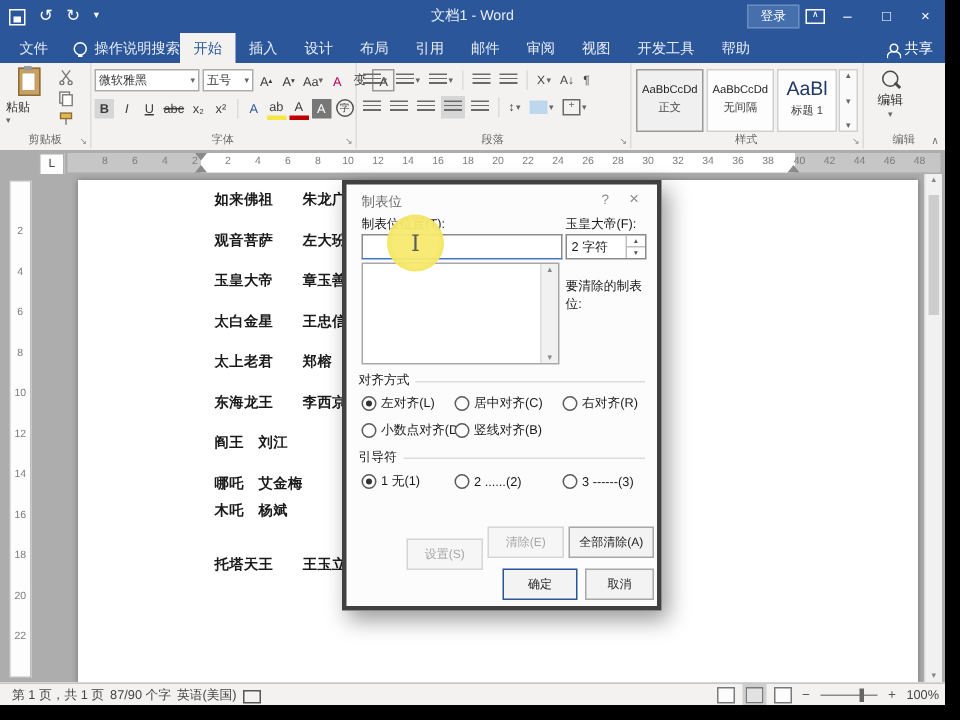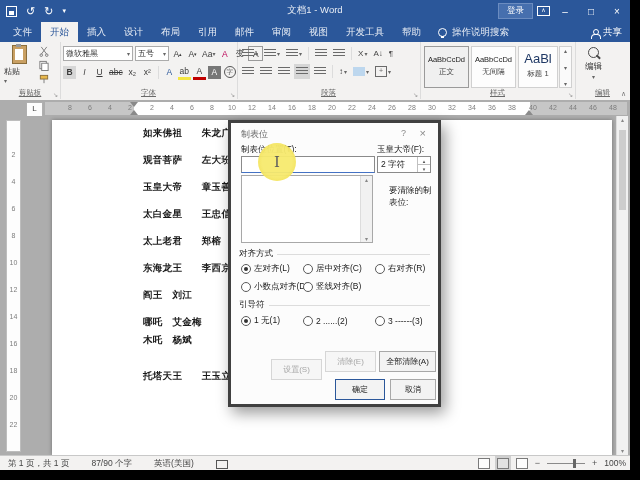--- a/index.html
+++ b/index.html
@@ -24,21 +24,21 @@
   #tellme{display:flex;align-items:center;gap:5px;color:#e8edf5;font-size:9.5px;padding-left:8px;}
   .bulb{width:7px;height:7px;border:1px solid #fff;border-radius:50%;position:relative;}
   .bulb::after{content:"";position:absolute;left:2px;top:7px;width:3px;height:2px;background:#fff;}
   #share{position:absolute;right:8px;top:26px;display:flex;align-items:center;gap:4px;color:#fff;font-size:9.5px;}
   .person{width:8px;height:8px;position:relative;}
   .person::before{content:"";position:absolute;left:2px;top:0;width:4px;height:4px;border:1px solid #fff;border-radius:50%;}
   .person::after{content:"";position:absolute;left:0;top:5px;width:8px;height:4px;border:1px solid #fff;border-bottom:none;border-radius:4px 4px 0 0;}
   
   #ribbon{position:absolute;left:0;top:42px;width:630px;height:58px;background:#f3f2f1;border-bottom:1px solid #d2d2d2;font-size:8px;color:#444;}
   .rgroup{position:absolute;top:0;height:57px;border-right:1px solid #dcdcdc;}
-  .glabel{position:absolute;bottom:1px;left:0;width:100%;text-align:center;font-size:7.5px;color:#6a6a6a;text-decoration:underline;}
+  .glabel{position:absolute;bottom:1px;left:0;width:100%;text-align:center;font-size:7.5px;color:#6a6a6a;}
   .launcher{position:absolute;bottom:1px;right:2px;font-size:6px;color:#8a8a8a;}
   #g-clip{left:0;width:60px;}
   #paste-btn{position:absolute;left:4px;top:3px;width:30px;height:42px;text-align:left;}
   .clipico{margin:0 auto;width:13px;height:17px;background:#c9a063;border:1px solid #8a6d3b;position:relative;}
   .clipico::before{content:"";position:absolute;left:3px;top:-2px;width:5px;height:3px;background:#9a9a9a;}
   .clipico::after{content:"";position:absolute;left:2px;top:3px;width:8px;height:11px;background:#fff;}
   .pastelab{font-size:8px;color:#333;margin-top:2px;}
   .smcol{position:absolute;left:38px;top:4px;display:flex;flex-direction:column;gap:3px;}
   .smico{width:12px;height:11px;}
   #g-font{left:60px;width:177px;}
@@ -91,21 +91,21 @@
   #vruler{position:absolute;left:6px;top:4px;width:13px;height:330px;background:#fdfdfd;border:1px solid #bdbdbd;}
   .vnum{position:absolute;left:0;width:13px;text-align:center;font-size:7px;color:#7d7d7d;}
   #page{position:absolute;left:52px;top:4px;width:560px;height:335px;background:#fff;box-shadow:0 0 4px rgba(0,0,0,.35);}
   .doc-line{position:absolute;left:91px;font-size:9.5px;font-weight:600;color:#1a1a1a;white-space:pre;letter-spacing:.3px;}
   #vscroll{position:absolute;right:2px;top:0;width:11px;height:339px;background:#f1f1f1;border-left:1px solid #dcdcdc;
     display:flex;flex-direction:column;align-items:center;font-size:6px;color:#888;}
   #vthumb{position:absolute;left:2px;top:14px;width:7px;height:80px;background:#cdcdcd;}
   
   #statusbar{position:absolute;left:0;top:455px;width:630px;height:15px;background:#f3f2f1;border-top:1px solid #c8c8c8;
     font-size:8.5px;color:#444;}
-  #sb-left{position:absolute;left:8px;top:2px;display:flex;gap:22px;align-items:center;}
+  #sb-left{position:absolute;left:8px;top:2px;display:flex;gap:4px;align-items:center;}
   .kbd{width:10px;height:7px;border:1px solid #555;}
   #sb-right{position:absolute;right:4px;top:1px;display:flex;gap:7px;align-items:center;height:12px;}
   .vico{width:10px;height:9px;border:1px solid #7a7a7a;background:#fdfdfd;}
   .vico.active{outline:2px solid #cfcfcf;background:#e2e2e2;}
   .ztrack{width:38px;height:1px;background:#8a8a8a;position:relative;}
   .zthumb{position:absolute;left:26px;top:-4px;width:3px;height:9px;background:#666;}
   .zsign{font-size:9px;color:#555;}
   
   #dialog{position:absolute;left:228px;top:120px;width:207px;height:281px;background:#fcfcfc;border:3px solid #404040;
     box-shadow:4px 6px 14px rgba(0,0,0,.4);font-size:8.5px;color:#1a1a1a;}
@@ -118,21 +118,21 @@
   #listbox{position:absolute;left:10px;top:52px;width:130px;height:66px;border:1px solid #a8a8a8;background:#fff;}
   #lb-scroll{position:absolute;right:0;top:0;width:11px;height:100%;background:#f1f1f1;border-left:1px solid #dcdcdc;
     display:flex;flex-direction:column;justify-content:space-between;align-items:center;font-size:6px;color:#888;}
   #lbl-default{position:absolute;left:146px;top:21px;}
   #spinner{position:absolute;left:146px;top:33px;width:52px;height:15px;border:1px solid #8a8a8a;background:#fff;}
   #spin-val{position:absolute;left:3px;top:2px;font-size:8.5px;}
   #spin-btns{position:absolute;right:0;top:0;width:12px;height:100%;border-left:1px solid #c0c0c0;
     display:flex;flex-direction:column;font-size:5px;color:#555;}
   #spin-btns div{flex:1;display:flex;align-items:center;justify-content:center;}
   #spin-up{border-bottom:1px solid #c0c0c0;}
-  #lbl-clearlist{position:absolute;left:146px;top:62px;margin-left:12px;}
+  #lbl-clearlist{position:absolute;left:146px;top:62px;}
   .section{position:absolute;left:8px;width:191px;display:flex;align-items:center;gap:4px;color:#1a1a1a;}
   .secline{flex:1;border-top:1px solid #dcdcdc;}
   .radiorow{position:absolute;left:10px;width:190px;display:grid;grid-template-columns:62px 72px auto;}
   .radio{display:flex;align-items:center;gap:3px;white-space:nowrap;}
   .rb{width:8px;height:8px;border:1px solid #5a5a5a;border-radius:50%;background:#fff;position:relative;flex:0 0 auto;}
   .rb.on::after{content:"";position:absolute;left:2px;top:2px;width:4px;height:4px;border-radius:50%;background:#333;}
   .rlab{font-size:8.5px;}
   .dbtn{position:absolute;height:19px;background:#f3f3f3;border:1px solid #a8a8a8;font-size:8px;color:#222;
     display:flex;align-items:center;justify-content:center;padding:0 1px;}
   .dbtn.disabled{border-color:#d6d6d6;color:#a6a6a6;background:#f6f6f6;}
@@ -162,36 +162,36 @@
       <span id="signin">登录</span>
       <span class="ribicon">∧</span>
       <span class="ctl">–</span>
       <span class="ctl">□</span>
       <span class="ctl">×</span>
     </div>
   </div>
 
   <div id="tabrow">
     <div id="tab-file">文件</div>
+    <div id="tellme">
+      <span class="bulb"></span>
+      <span>操作说明搜索</span>
+    </div>
     <div id="tab-strip" style="display:flex">
         <div class="rtab active">开始</div>
         <div class="rtab">插入</div>
         <div class="rtab">设计</div>
         <div class="rtab">布局</div>
         <div class="rtab">引用</div>
         <div class="rtab">邮件</div>
         <div class="rtab">审阅</div>
         <div class="rtab">视图</div>
         <div class="rtab">开发工具</div>
         <div class="rtab">帮助</div>
       </div>
-    <div id="tellme">
-      <span class="bulb"></span>
-      <span>操作说明搜索</span>
-    </div>
   </div>
   <div id="share">
     <span class="person"></span>
     <span>共享</span>
   </div>
 
   <div id="ribbon">
 
     <div class="rgroup" id="g-clip">
       <div id="paste-btn">

